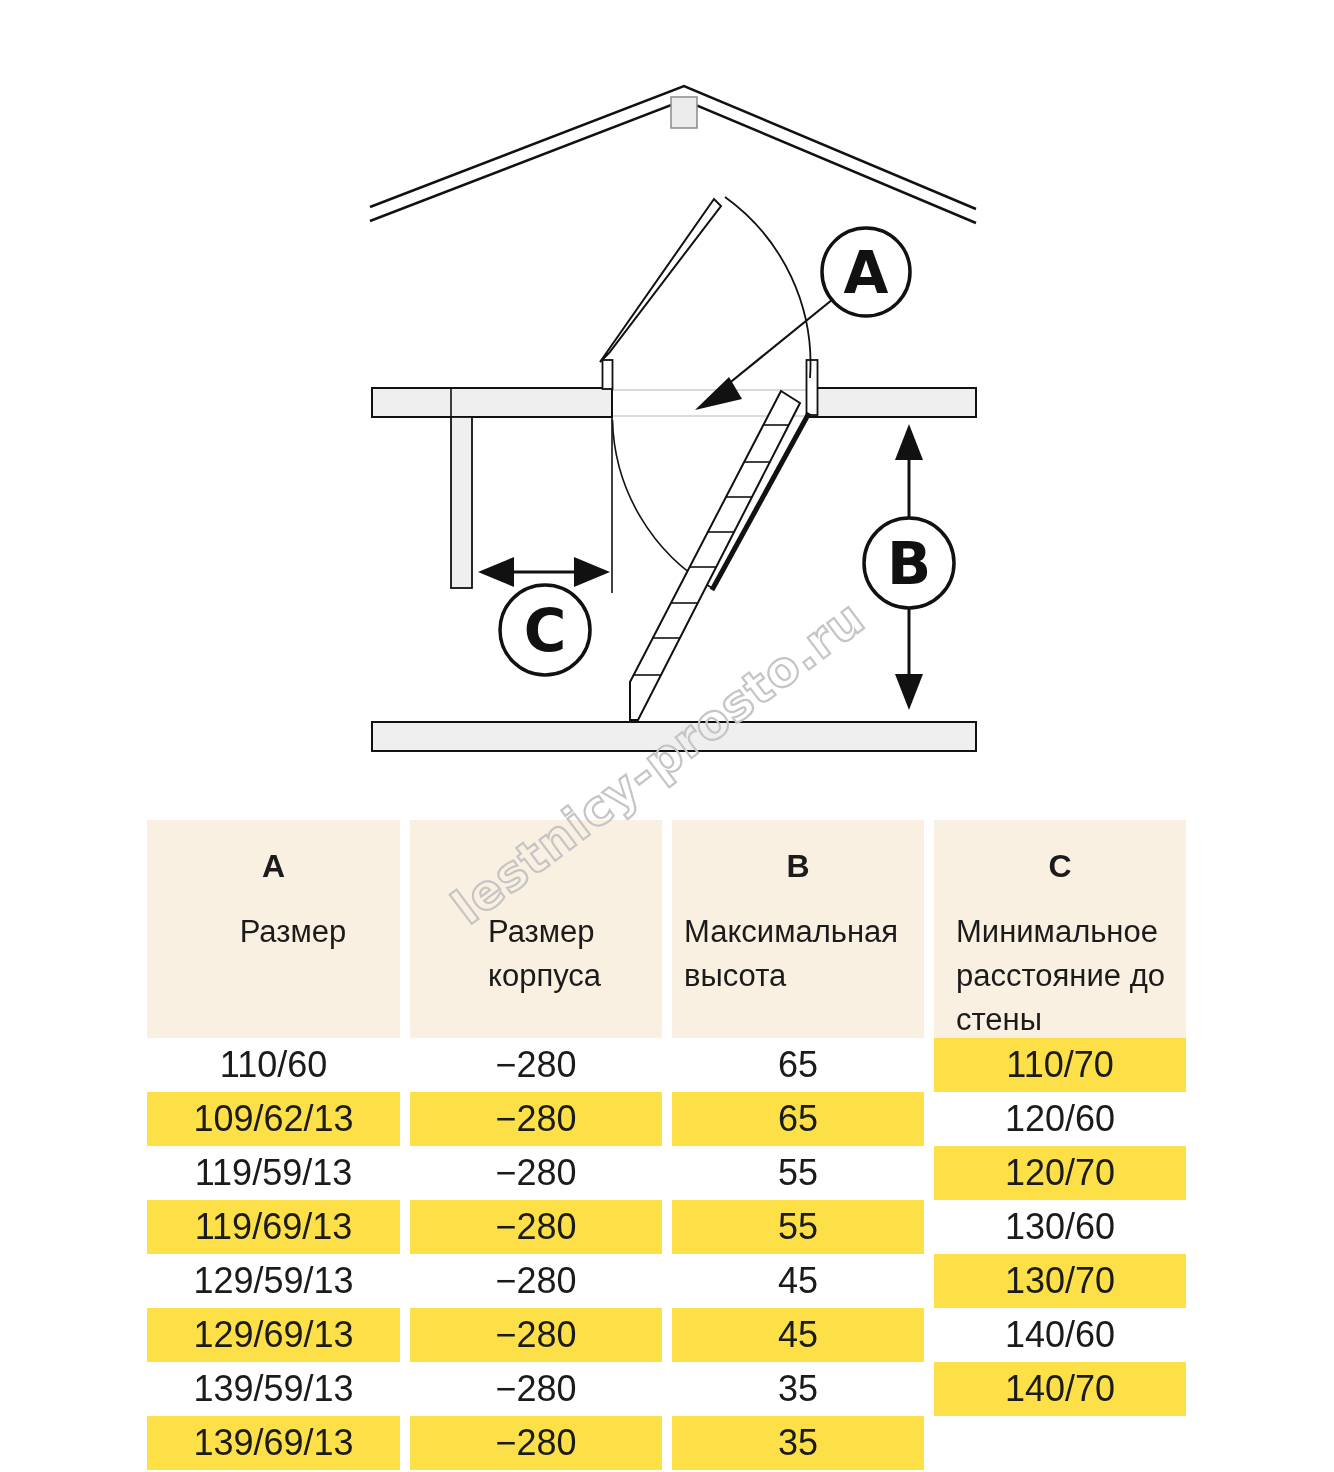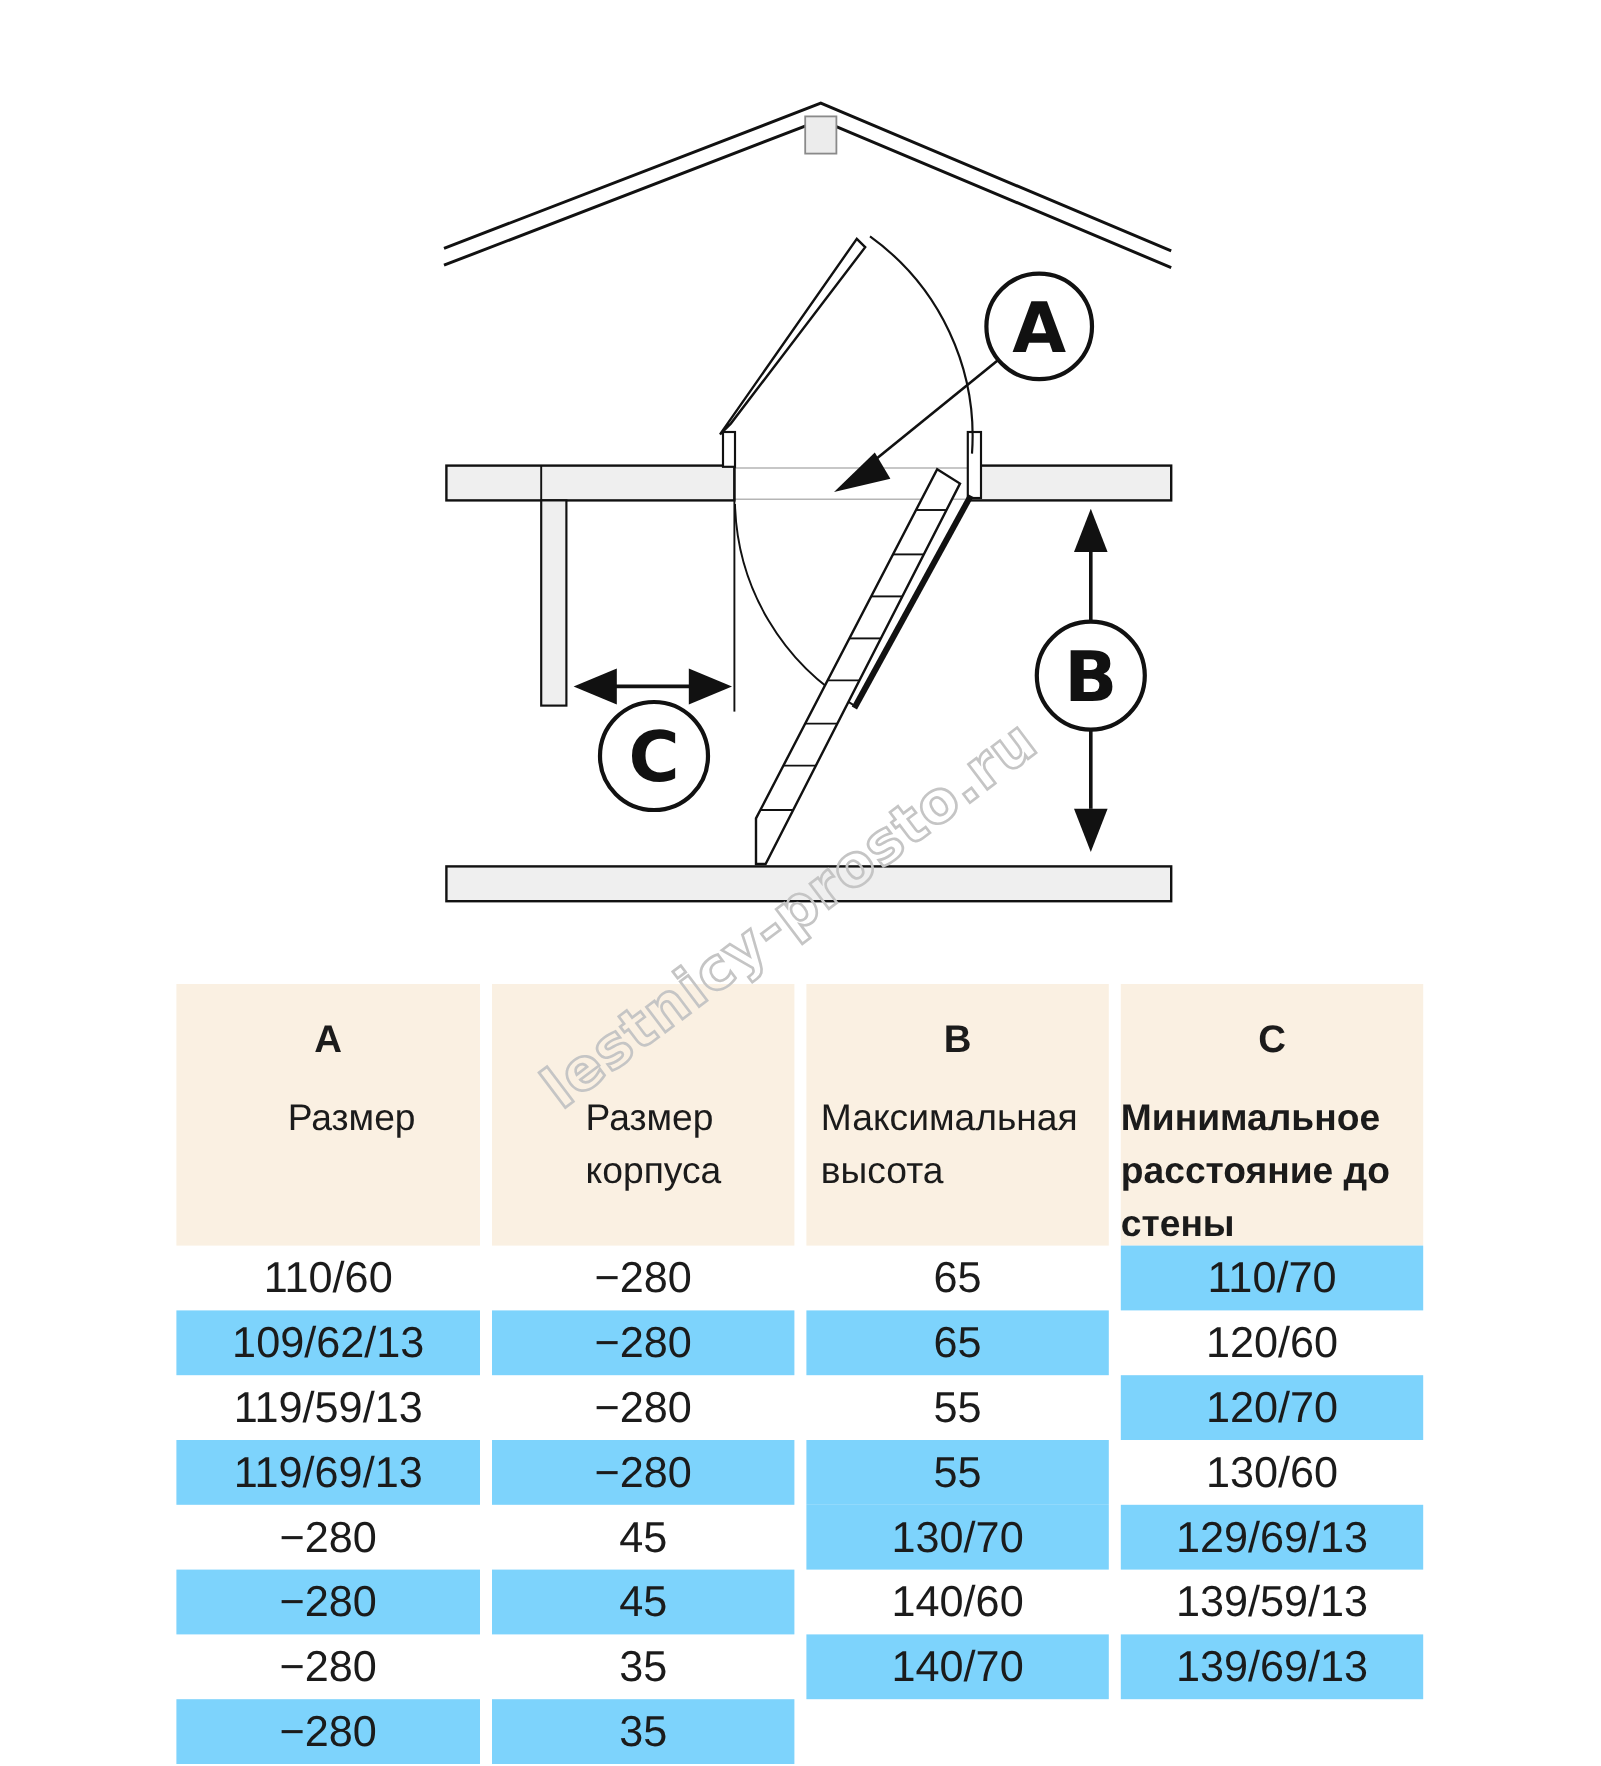--- a/index.html
+++ b/index.html
@@ -19,23 +19,23 @@
     position:absolute;left:147px;top:820px;z-index:2;color:#1b1b1b;
     display:grid;grid-template-columns:253px 252px 252px 252px;
     grid-template-rows:218px repeat(8,54px);column-gap:10px;
   }
   .hcell{background:#FAF0E2;padding-top:28px;box-sizing:border-box;}
   .hletter{height:50px;text-align:center;font-weight:700;font-size:32px;}
   .hlabel{font-size:31px;line-height:44px;margin-top:12px;box-sizing:content-box;}
   .c1 .hlabel{text-align:center;padding-left:39px;}
   .c2 .hlabel{padding-left:78px;width:200px;}
   .c3 .hlabel{padding-left:12px;width:238px;}
-  .c4 .hlabel{width:228px;font-weight:bold;}
+  .c4 .hlabel{padding-left:22px;width:228px;}
   .dcell{font-size:36px;line-height:54px;text-align:center;}
-  .alt{background:#7dd3fc;}
+  .alt{background:#fde047;}
   svg text.circle-letter{
     font-family:"DejaVu Sans", sans-serif;font-weight:700;font-size:58px;
     text-anchor:middle;fill:#111;
   }
 </style>
 </head>
 <body>
 
 <svg class="diagram-svg" width="1334" height="1472" viewBox="0 0 1334 1472">
   <g stroke="#111" fill="none" stroke-width="2.5">
@@ -136,20 +136,21 @@
   <div class="dcell">119/59/13</div>
   <div class="dcell">−280</div>
   <div class="dcell">55</div>
 
   <div class="dcell alt">120/70</div>
   <div class="dcell alt">119/69/13</div>
   <div class="dcell alt">−280</div>
   <div class="dcell alt">55</div>
 
   <div class="dcell">130/60</div>
+  <div class="dcell">129/59/13</div>
   <div class="dcell">−280</div>
   <div class="dcell">45</div>
 
   <div class="dcell alt">130/70</div>
   <div class="dcell alt">129/69/13</div>
   <div class="dcell alt">−280</div>
   <div class="dcell alt">45</div>
 
   <div class="dcell">140/60</div>
   <div class="dcell">139/59/13</div>

